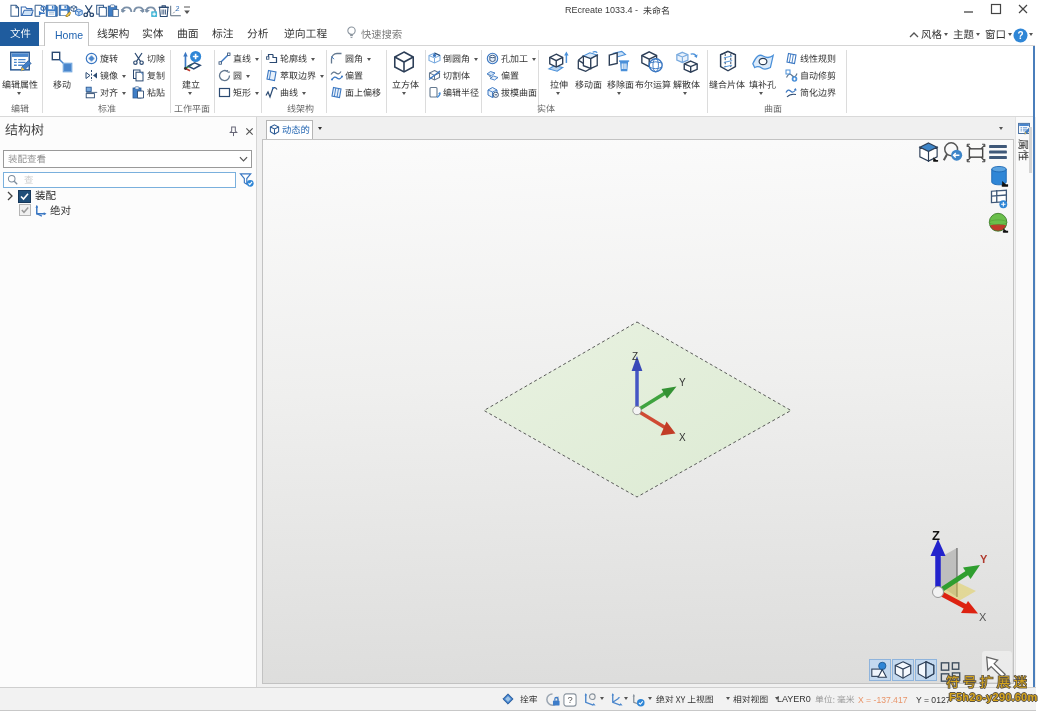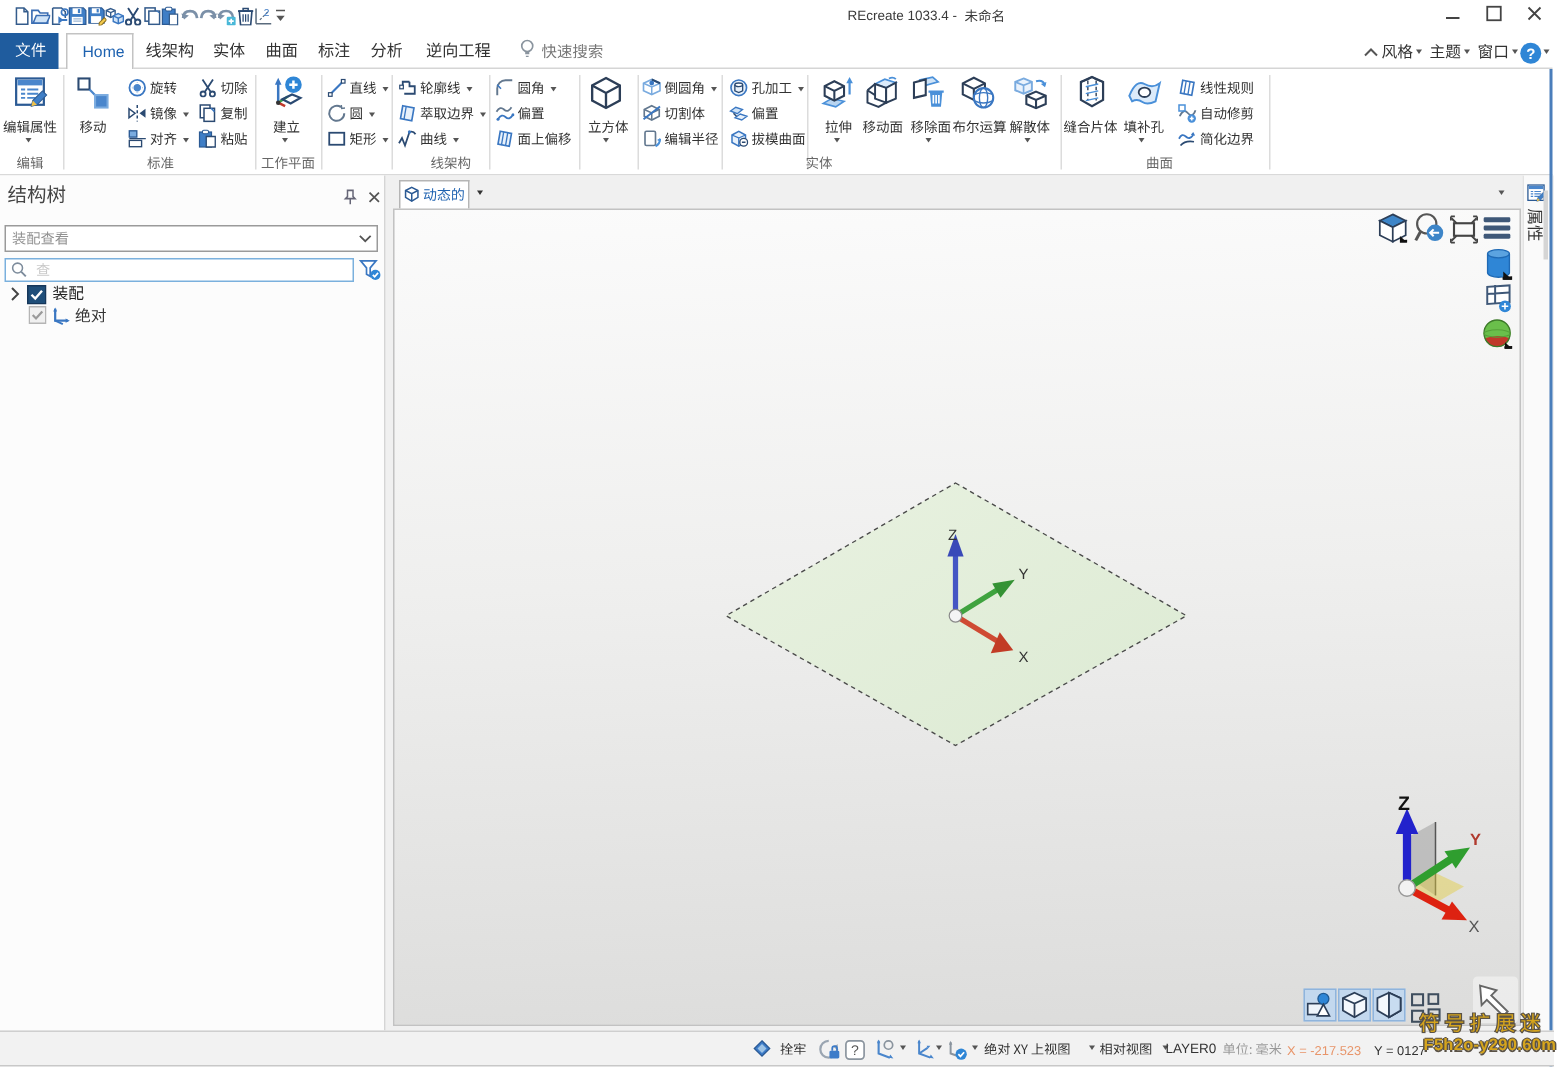--- a/index.html
+++ b/index.html
@@ -1334,21 +1334,21 @@
 <div class="a" style="left:777px;top:694px;font-size:9px;color:#333;white-space:pre">LAYER0</div>
 <svg class="a" style="left:815.0px;top:694.5px" width="39.6" height="8.8" viewBox="0 -880 4502 1000">
     <g transform="scale(1,-1)" fill="#999">
       <use href="#u5355"></use>
       <use href="#u4F4D" x="1000"></use>
       <use href="#u3A" x="2000"></use>
       <use href="#u6BEB" x="2502"></use>
       <use href="#u7C73" x="3502"></use>
     </g>
   </svg>
-<div class="a" style="left:858px;top:694.5px;font-size:8.6px;color:#e8956a;white-space:pre">X = -217.523</div>
+<div class="a" style="left:858px;top:694.5px;font-size:8.6px;color:#e8956a;white-space:pre">X = -137.417</div>
 <div class="a" style="left:916px;top:694.5px;font-size:8.6px;color:#333;white-space:pre">Y = 0127</div>
 <div class="hline" style="left:0px;top:710px;width:1036px;background:#c8c8c8"></div>
 <svg class="a" style="left:946.0px;top:675.0px" width="81.1" height="13.5" viewBox="0 -880 6007 1000">
     <g transform="scale(1,-1)" fill="#d6a51d" stroke="#5a5246" stroke-width="120" style="paint-order:stroke">
       <use href="#u7B26"></use>
       <use href="#u53F7" x="1252"></use>
       <use href="#u6269" x="2504"></use>
       <use href="#u5C55" x="3756"></use>
       <use href="#u8FF7" x="5007"></use>
     </g>

